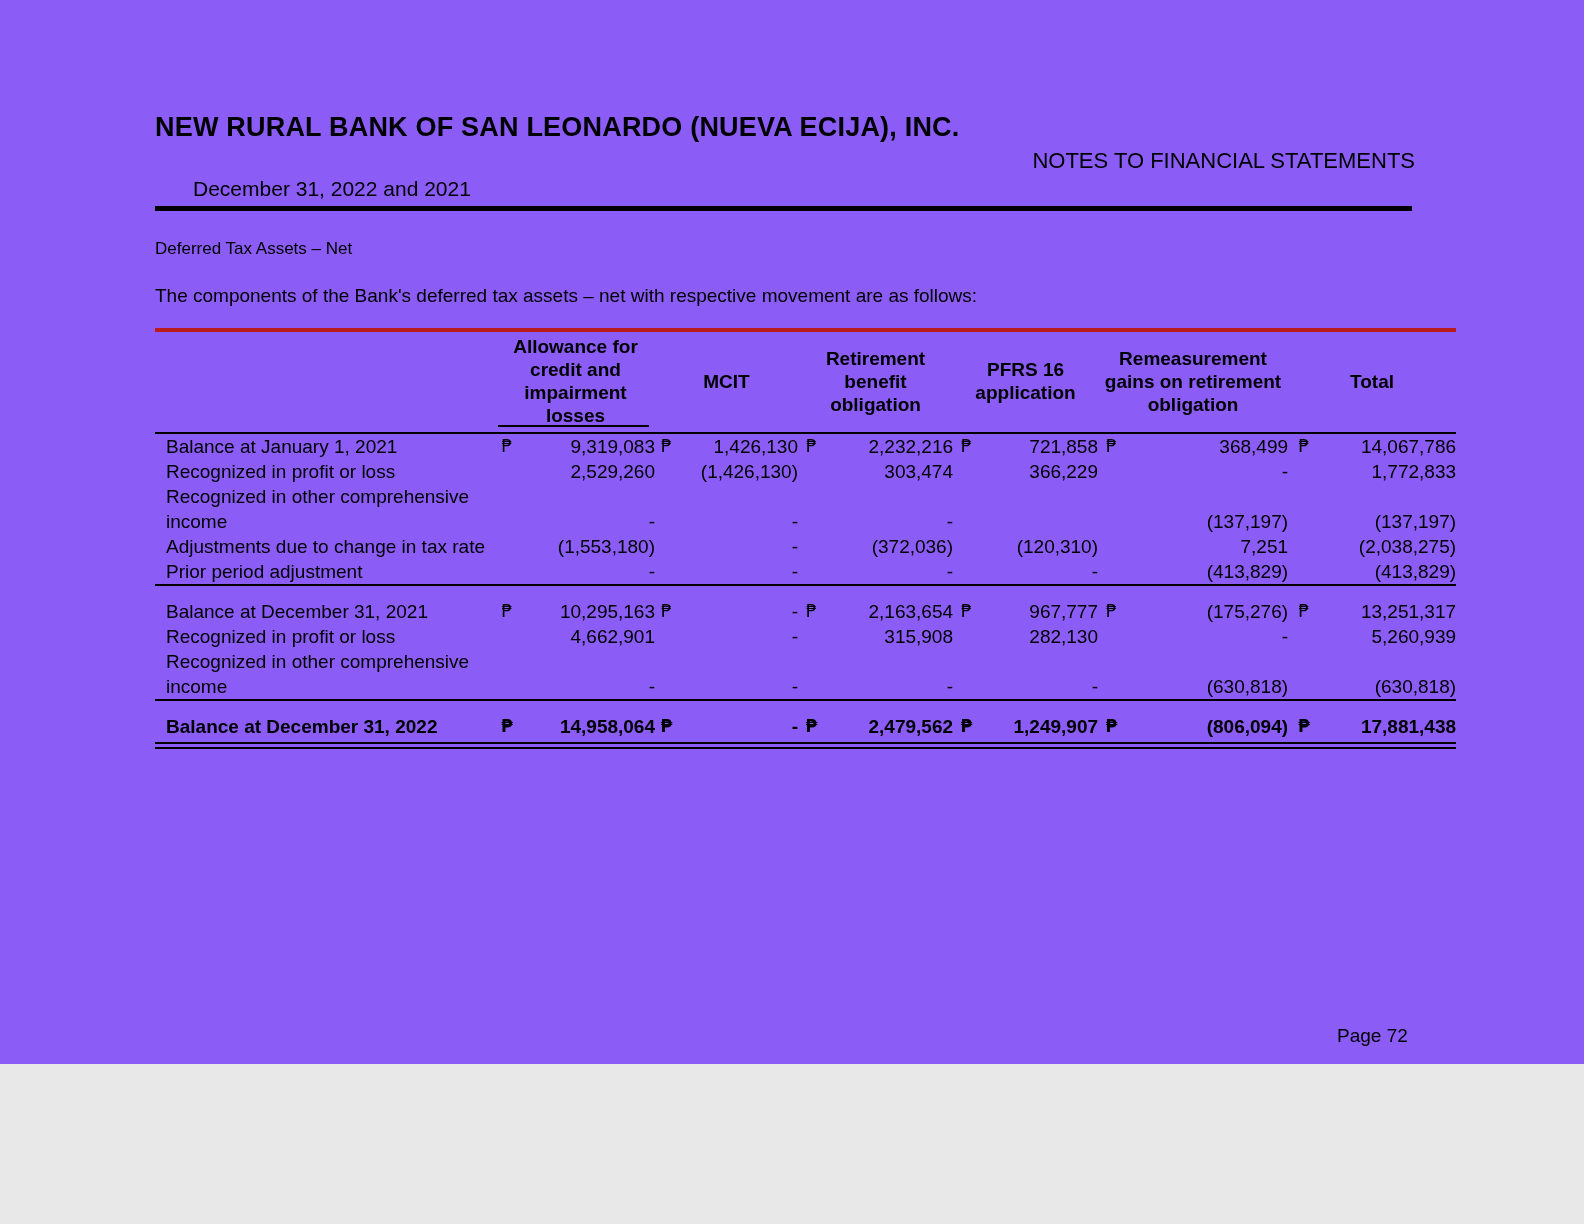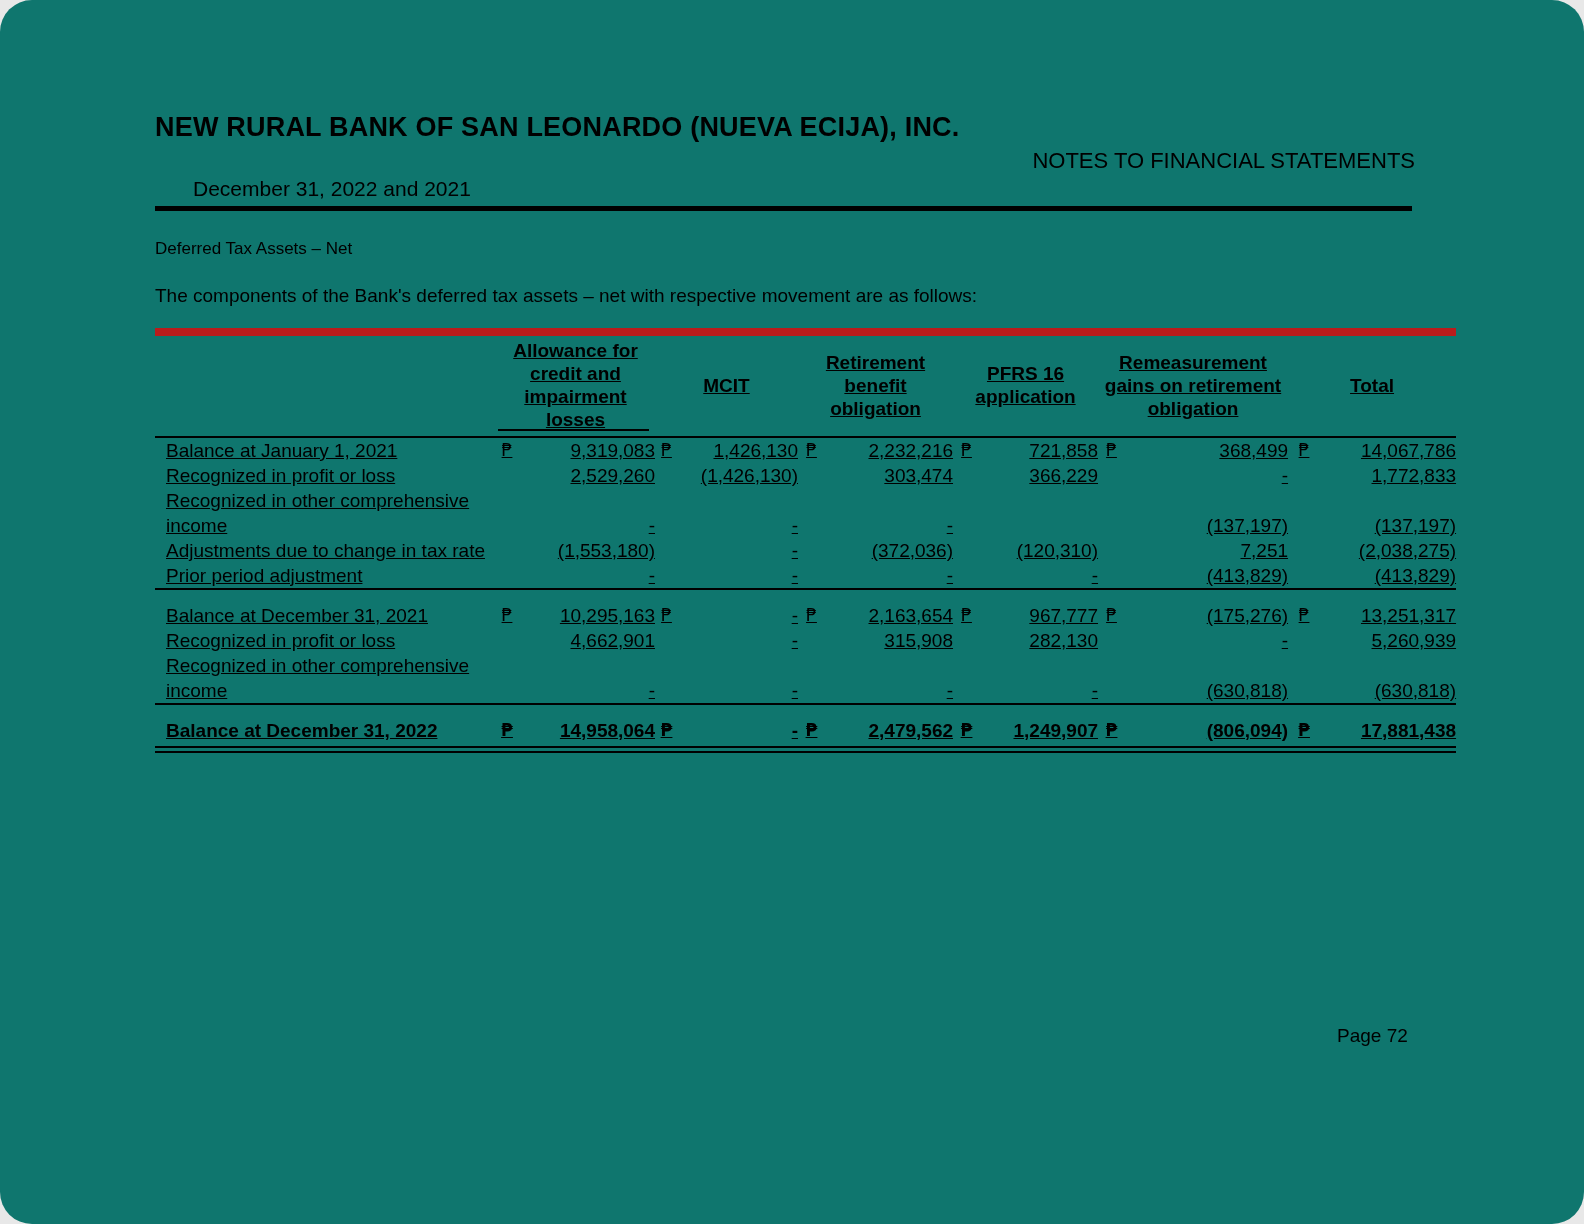--- a/index.html
+++ b/index.html
@@ -1,45 +1,43 @@
 <!DOCTYPE html>
 <html><head>
 <meta charset="utf-8">
 <style>
   * { margin: 0; padding: 0; box-sizing: border-box; }
   html, body { background: #e8e8e8; }
   body { font-family: "Liberation Sans", sans-serif; color: #000; }
   .page {
     position: relative;
     width: 1584px;
-    height: 1224px;
-    background: #0f766e;
+    height: 1064px;
+    background: #8b5cf6;
     overflow: hidden;
-    border-radius: 32px;
   }
   .doc-header { position: absolute; left: 155px; top: 112px; width: 1260px; }
   .bank-name { font-size: 27px; font-weight: bold; letter-spacing: 0.2px; }
   .report-title { font-size: 22px; margin-top: 5px; text-align: right; }
   .date-line { font-size: 21px; margin-top: 3px; margin-left: 38px; }
   .currency-note { font-size: 15px; margin-top: 3px; }
   .header-rule { margin-top: 5px; width: 1257px; height: 5px; background: #000; }
 
   .section-title { position: absolute; left: 155px; top: 239px; font-size: 17px; font-weight: normal; }
   .intro { position: absolute; left: 155px; top: 285px; font-size: 19px; }
 
   table.fin-table {
     position: absolute;
     left: 155px; top: 328px;
     width: 1301px;
     border-collapse: collapse;
     table-layout: fixed;
-    border-top: 8px solid #b91c1c;
+    border-top: 4px solid #b91c1c;
     border-bottom: 7px double #000;
     font-size: 19px;
-    text-decoration: underline;
   }
   .fin-table th {
     font-weight: bold;
     text-align: center;
     vertical-align: middle;
     border-bottom: 2px solid #000;
     padding: 3px 2px 5px;
     line-height: 23px;
     position: relative;
   }

